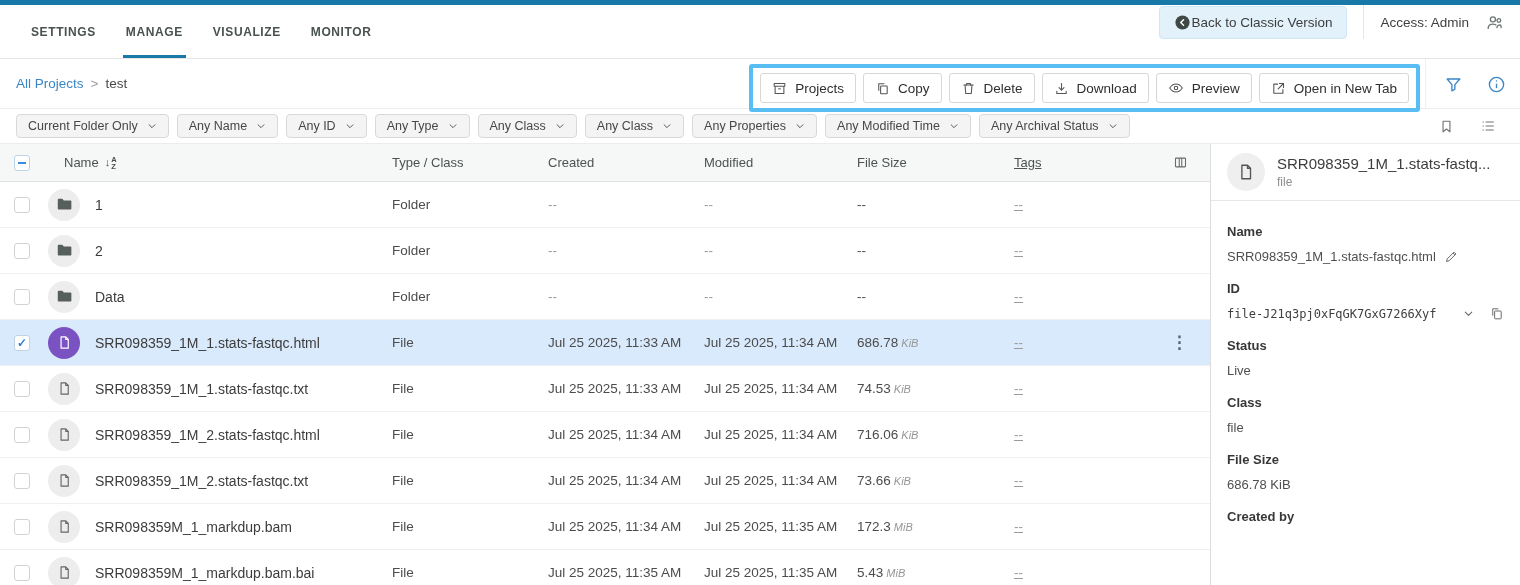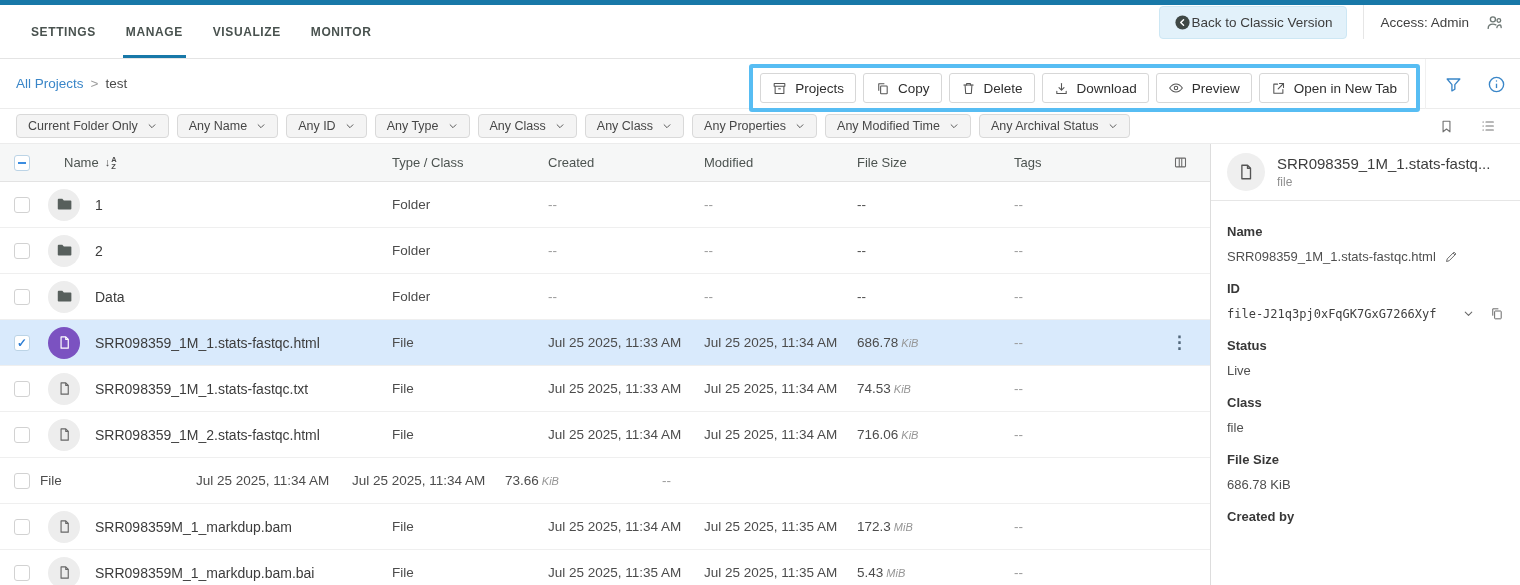--- a/index.html
+++ b/index.html
@@ -44,21 +44,21 @@
   .table-area { width:1210px; overflow:hidden; }
 
   .thead { height:38px; background:#f6f7f7; display:flex; align-items:center;
     font-size:13px; color:#4c5350; border-bottom:1px solid #e3e3e3; }
   .c-check { width:40px; padding-left:14px; display:flex; align-items:center; }
   .c-name  { width:352px; display:flex; align-items:center; }
   .c-type  { width:156px; }
   .c-created { width:156px; }
   .c-modified{ width:153px; }
   .c-size  { width:157px; }
-  .c-tags  { width:140px; }
+  .c-tags  { width:140px;text-decoration:underline; }
   .c-menu  { flex:1; display:flex; justify-content:flex-end; padding-right:22px; }
   .thead .c-name { padding-left:24px; gap:6px; }
 
   .checkbox { width:16px; height:16px; border:1px solid #d2d2d2; border-radius:3px; background:#fff;
     display:inline-flex; align-items:center; justify-content:center; cursor:pointer; flex:none; }
   .checkbox.indeterminate { border-color:#bcd4e6; }
   .checkbox.indeterminate::after { content:''; width:8px; height:2px; background:#3b8de0; }
   .checkbox.checked { border-color:#bcd4e6; }
   .checkbox.checked::after { content:'\2713'; color:#2e7ed4; font-size:12px; font-weight:700; line-height:1; }
 
@@ -462,20 +462,29 @@
     <div class="c-modified">Jul 25 2025, 11:34 AM</div>
     <div class="c-size"><span class="size-num">716.06</span><span class="size-unit">KiB</span></div>
     <div class="c-tags dash">--</div>
     <div class="c-menu"></div>
   </div>
 
   <div class="row">
     <div class="c-check">
             <span class="checkbox"></span>
           </div>
+    <div class="c-name">
+      <span class="icon-circle">
+              <svg width="15" height="15" viewBox="0 0 24 24" fill="none" stroke="#666" stroke-width="1.8" stroke-linejoin="round">
+                <path d="M6.5 3h7.5l4 4v14H6.5z"></path>
+                <path d="M14 3v4h4"></path>
+              </svg>
+            </span>
+      <span class="name">SRR098359_1M_2.stats-fastqc.txt</span>
+    </div>
     <div class="c-type">File</div>
     <div class="c-created">Jul 25 2025, 11:34 AM</div>
     <div class="c-modified">Jul 25 2025, 11:34 AM</div>
     <div class="c-size"><span class="size-num">73.66</span><span class="size-unit">KiB</span></div>
     <div class="c-tags dash">--</div>
     <div class="c-menu"></div>
   </div>
 
   <div class="row">
     <div class="c-check">

